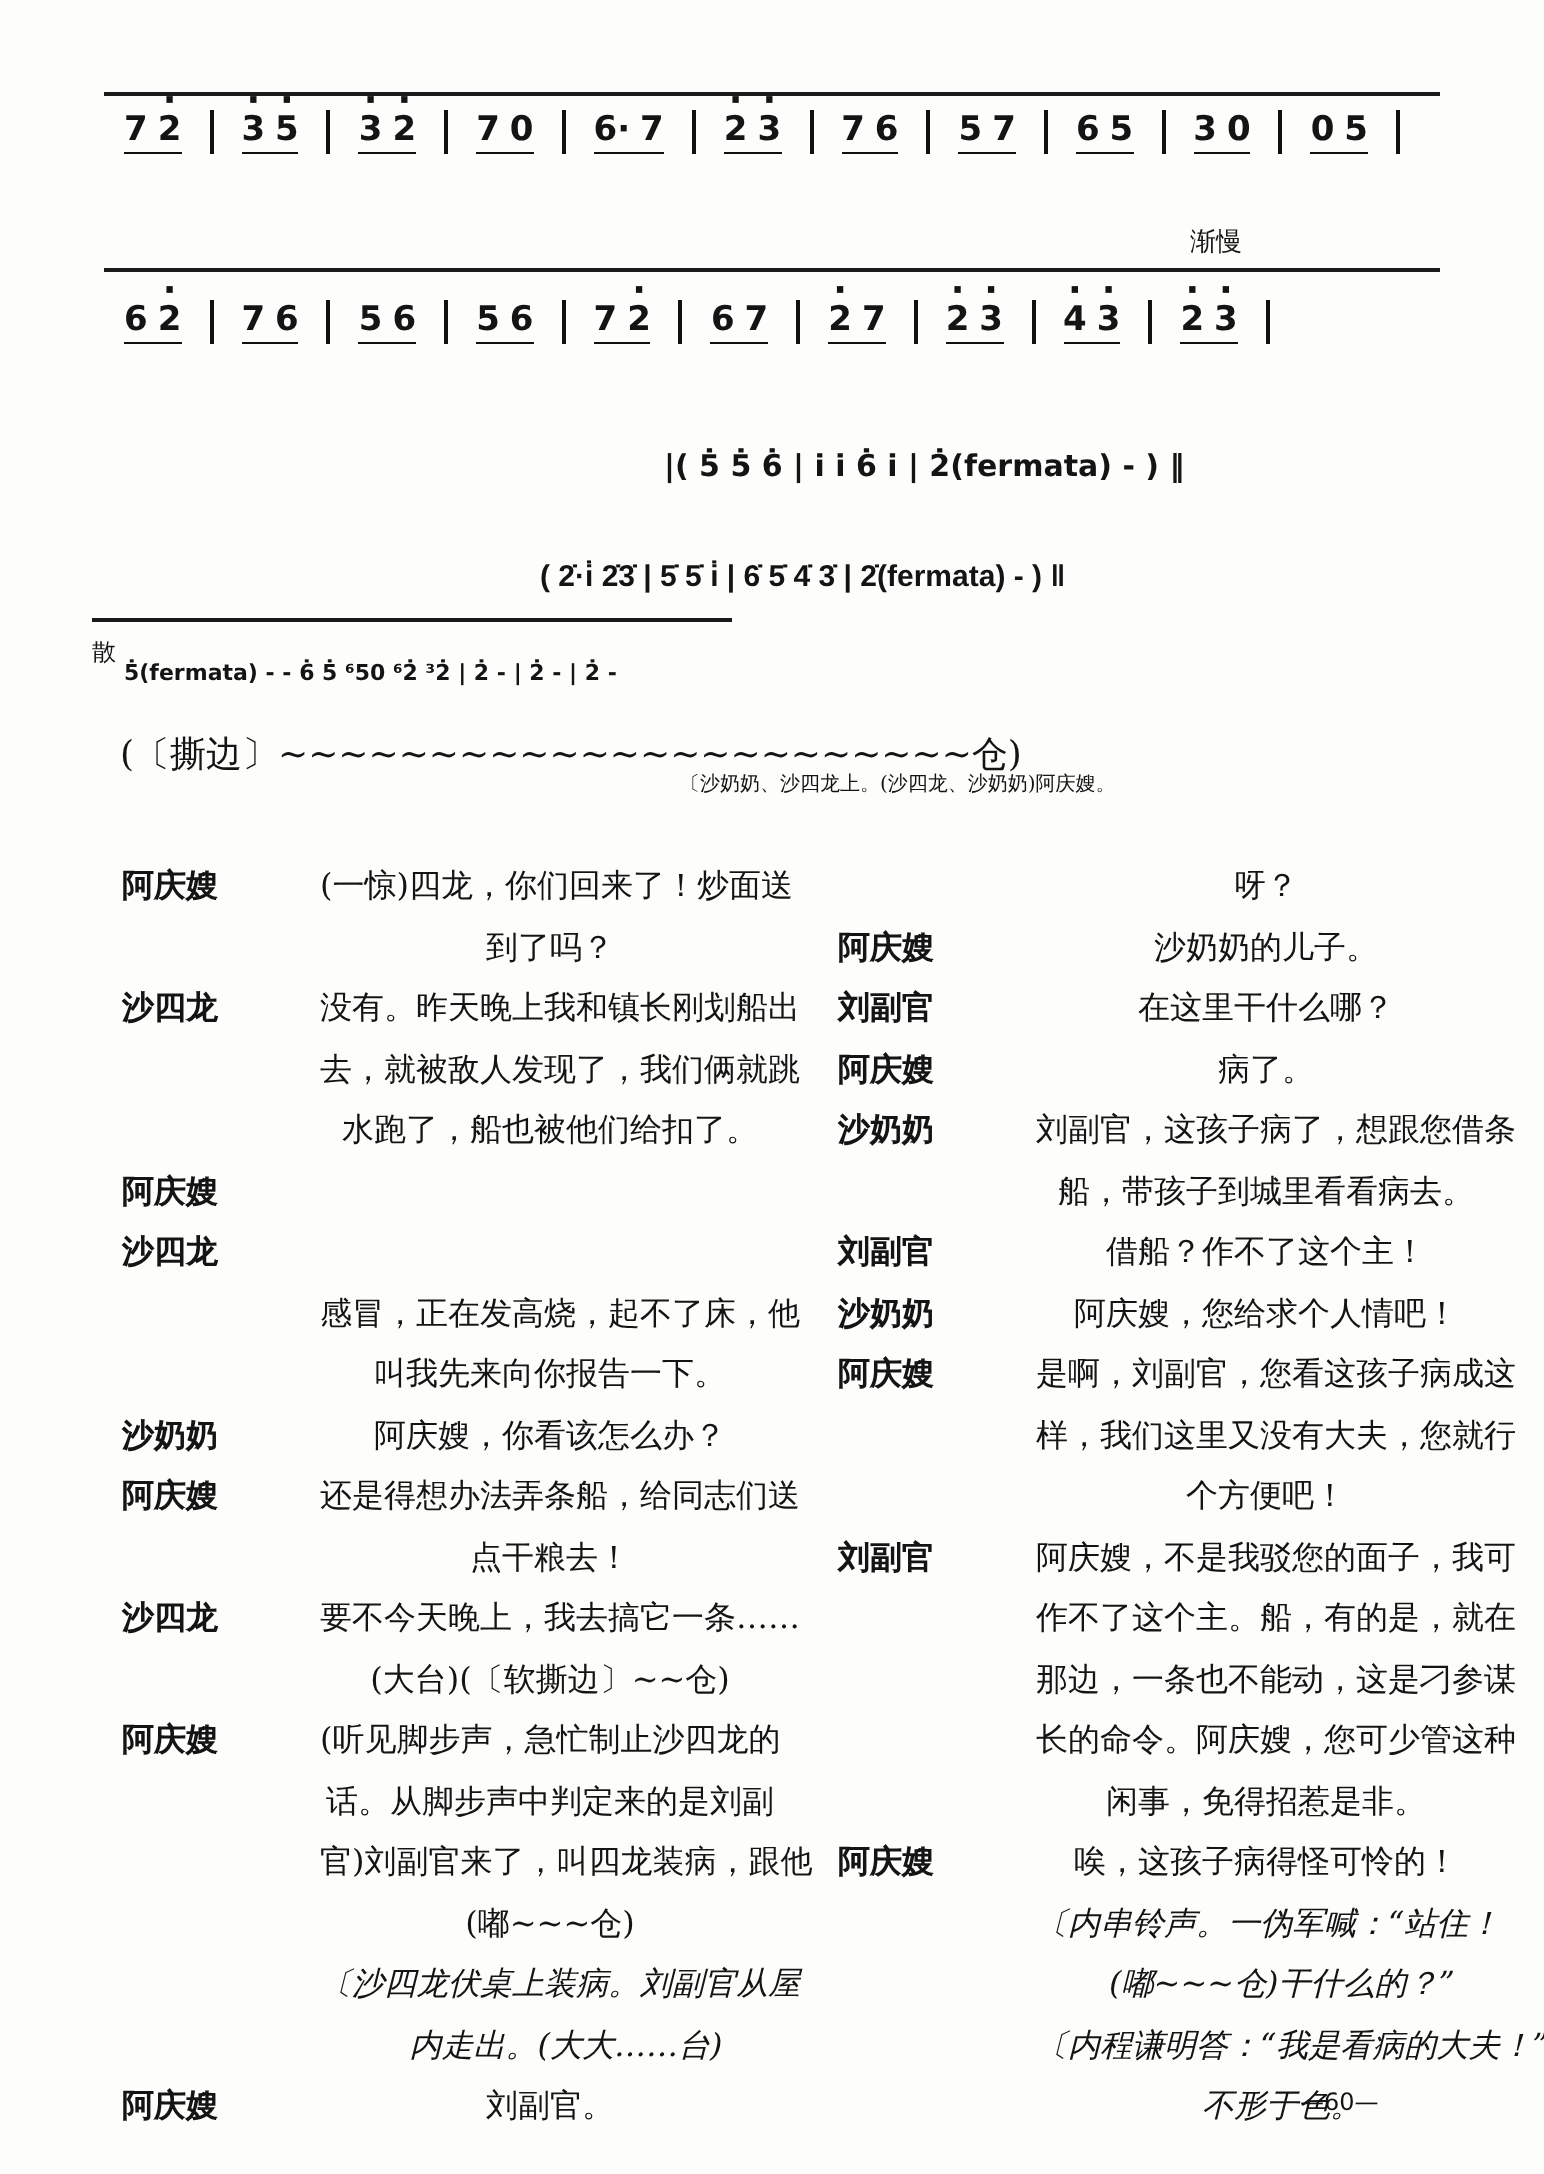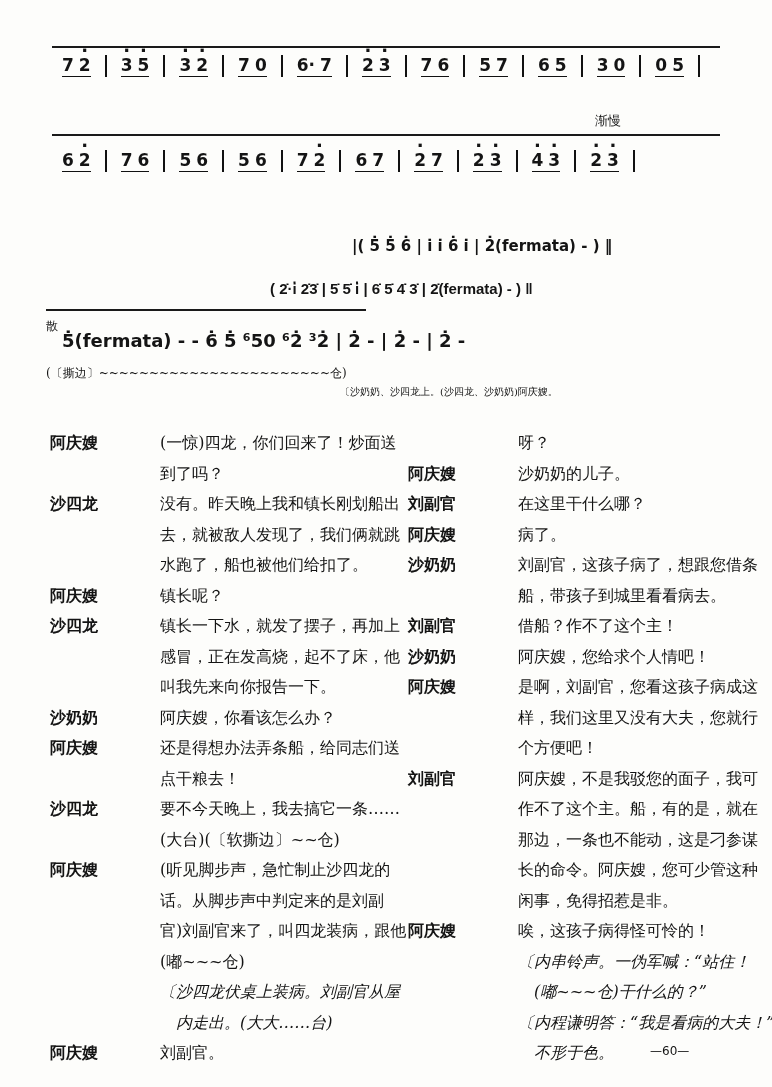--- a/index.html
+++ b/index.html
@@ -6,21 +6,21 @@
   body { width:772px; height:1087px; position:relative; overflow:hidden;
          font-family:"DejaVu Serif", serif; color:#141414; }
   .hline { position:absolute; height:2px; background:#1a1a1a; }
   .staff { position:absolute; display:flex; align-items:flex-end; font-family:"DejaVu Sans", sans-serif; font-weight:bold; font-size:17px; }
   .bar { display:inline-block; width:2px; height:22px; background:#111; margin:0 14px; }
   .grp { display:inline-flex; gap:5px; border-bottom:1.5px solid #111; padding-bottom:1px; position:relative; }
   .n { position:relative; display:inline-block; min-width:10px; text-align:center; }
   .n.hi::before { content:"·"; position:absolute; top:-15px; left:0; right:0; text-align:center; font-size:18px; }
   .label { position:absolute; font-size:13px; }
   .dlg { position:absolute; font-size:16px; line-height:30.5px; }
-  .row { display:flex; }
+  .row { display:flex;text-align:center; }
   .spk { width:70px; flex:none; font-weight:bold; }
   .txt { flex:1; white-space:pre;margin-left:40px; }
   .stage { font-style:italic; }
   .pg { position:absolute; font-size:12px; font-family:"DejaVu Sans", sans-serif; font-weight:normal; }
 </style>
 </head>
 <body>
 
 <div class="hline" style="left:52px;top:46px;width:668px;"></div>
 <div class="hline" style="left:52px;top:134px;width:668px;height:1.5px;"></div>
@@ -131,26 +131,26 @@
       <span class="n hi">3</span>
     </span>
     <span class="bar"></span>
     <span class="grp">
       <span class="n hi">2</span>
       <span class="n hi">3</span>
     </span>
     <span class="bar" style="position: relative;"></span>
   </div>
 
-<div class="label" style="left:332px;top:237px;font-size:15px;font-weight:bold;font-family:'DejaVu Sans',sans-serif;margin-left:20px;">|( 5̇  5̇ 6̇ | i̇ i̇  6̇ i̇ | 2̇(fermata)  - ) ‖</div>
+<div class="label" style="left:332px;top:224px;font-size:15px;font-weight:bold;font-family:'DejaVu Sans',sans-serif;">|( 5̇  5̇ 6̇ | i̇ i̇  6̇ i̇ | 2̇(fermata)  - ) ‖</div>
 <div class="label" style="left:270px;top:280px;font-size:15px;font-weight:bold;font-family:Liberation Sans, sans-serif;">( 2̇·i̇ 2̇3̇ | 5̇  5̇ i̇ | 6̇ 5̇  4̇ 3̇ | 2̇(fermata)  - ) ‖</div>
 
 <div class="label" style="left:46px;top:318px;font-size:12px;">散</div>
-<div class="label" style="left:62px;top:330px;font-size:18px;font-weight:bold;font-family:'DejaVu Sans',sans-serif;">5̇(fermata)  -  -  6̇  5̇  ⁶50  ⁶2̇  ³2̇ | 2̇  - | 2̇  - | 2̇  -</div>
-<div class="label" style="left:46px;top:365px;font-size:12px;">(〔撕边〕~~~~~~~~~~~~~~~~~~~~~~~仓)</div>
+<div class="label" style="left:62px;top:330px;font-size:11px;font-weight:bold;font-family:'DejaVu Sans',sans-serif;">5̇(fermata)  -  -  6̇  5̇  ⁶50  ⁶2̇  ³2̇ | 2̇  - | 2̇  - | 2̇  -</div>
+<div class="label" style="left:60px;top:365px;font-size:18px;">(〔撕边〕~~~~~~~~~~~~~~~~~~~~~~~仓)</div>
 <div class="label" style="left:340px;top:385px;font-size:10px;">〔沙奶奶、沙四龙上。(沙四龙、沙奶奶)阿庆嫂。</div>
 
 <div class="dlg" id="dlgL" style="left:50px;top:428px;width:340px;">
     <div class="row">
       <span class="spk">阿庆嫂</span>
       <span class="txt">(一惊)四龙，你们回来了！炒面送</span>
     </div>
     <div class="row">
       <span class="spk"></span>
       <span class="txt">到了吗？</span>
@@ -162,25 +162,23 @@
     <div class="row">
       <span class="spk"></span>
       <span class="txt">去，就被敌人发现了，我们俩就跳</span>
     </div>
     <div class="row">
       <span class="spk"></span>
       <span class="txt">水跑了，船也被他们给扣了。</span>
     </div>
     <div class="row">
       <span class="spk">阿庆嫂</span>
-      <span class="txt">镇长呢？</span>
     </div>
     <div class="row">
       <span class="spk">沙四龙</span>
-      <span class="txt">镇长一下水，就发了摆子，再加上</span>
     </div>
     <div class="row">
       <span class="spk"></span>
       <span class="txt">感冒，正在发高烧，起不了床，他</span>
     </div>
     <div class="row">
       <span class="spk"></span>
       <span class="txt">叫我先来向你报告一下。</span>
     </div>
     <div class="row">

